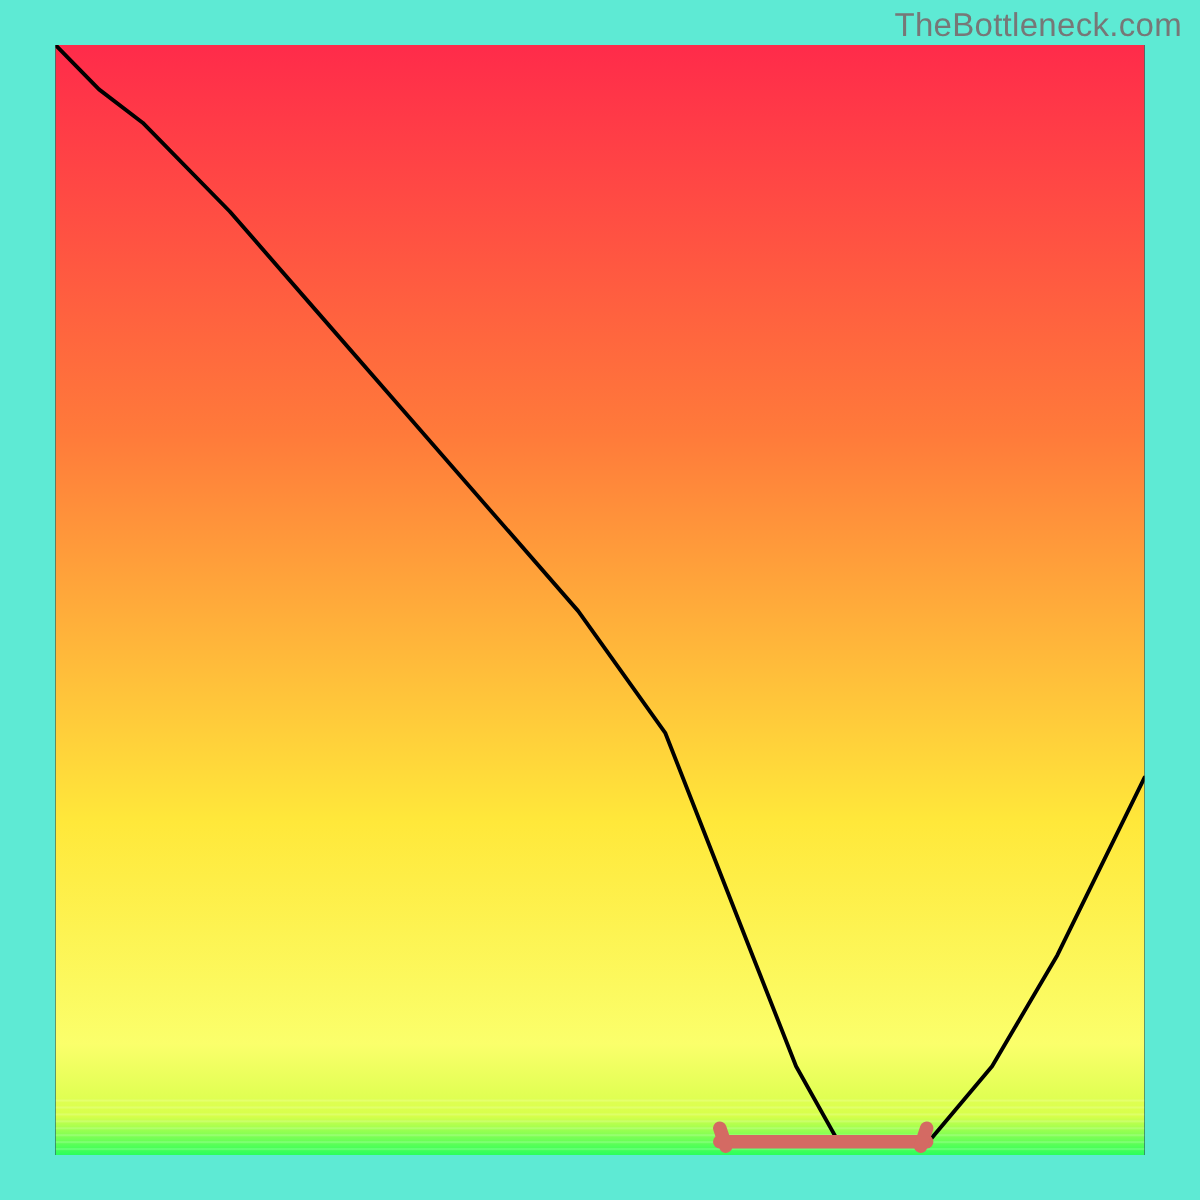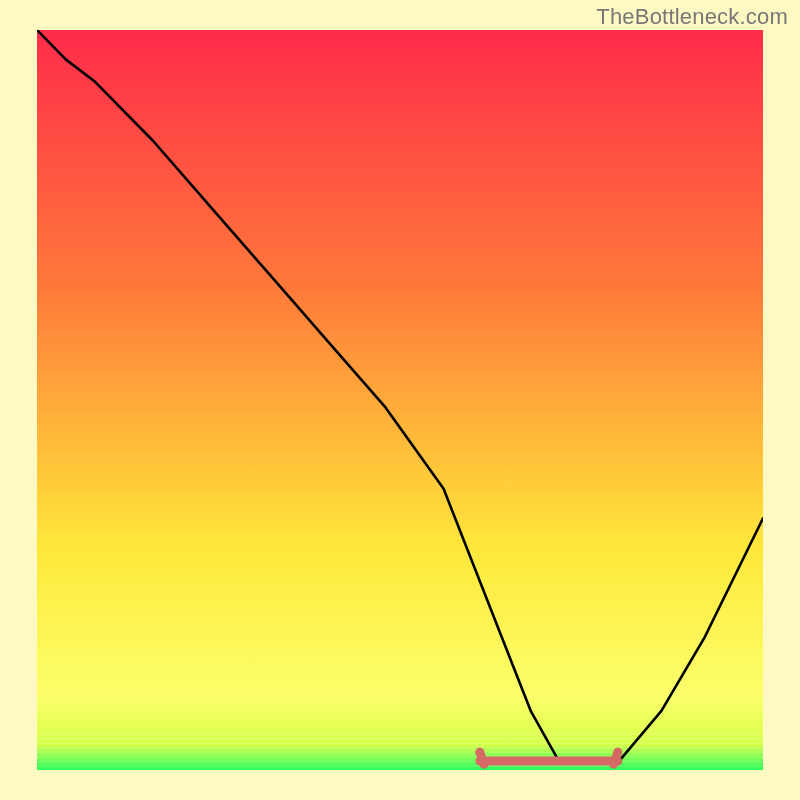--- a/index.html
+++ b/index.html
@@ -8,21 +8,21 @@
     width: 800px;
     height: 800px;
     background: #000;
     overflow: hidden;
     font-family: Arial, Helvetica, sans-serif;
   }
   .frame {
     position: relative;
     width: 800px;
     height: 800px;
-    background: #fef9c3;
+    background: #5eead4;
     text-align: center;
   }
   .watermark {
     position: absolute;
     top: 4px;
     right: 12px;
     color: #777;
     font-size: 22px;
     font-weight: 500;
     letter-spacing: 0.2px;

